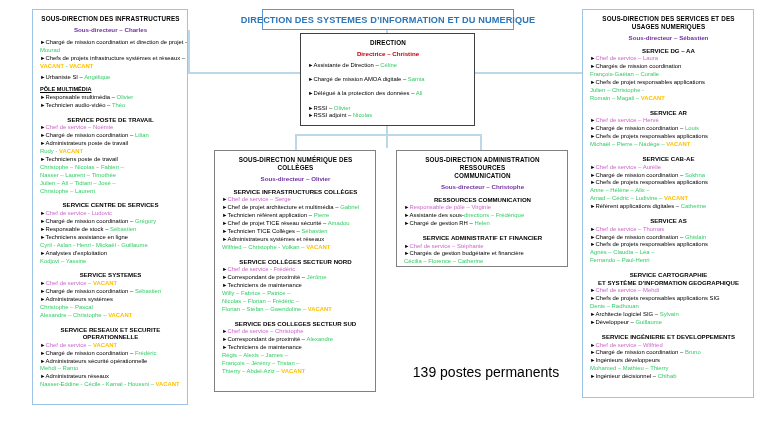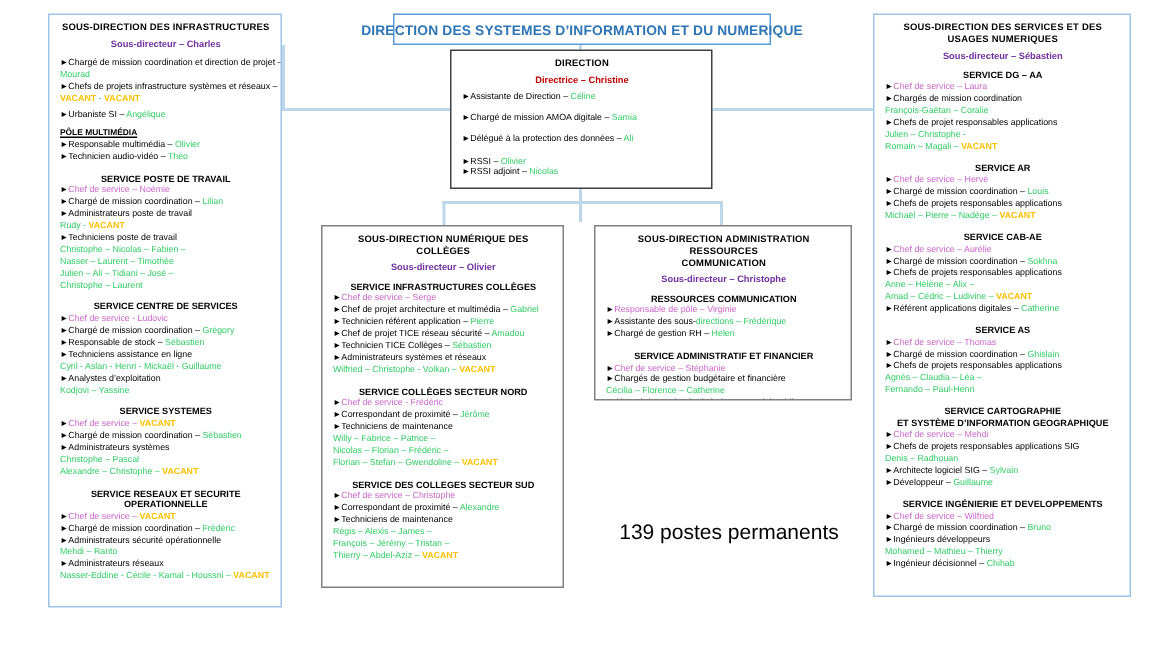--- a/index.html
+++ b/index.html
@@ -74,21 +74,21 @@
   .sp { height: 4px; }
 
   
   .g { color: #33cc66; }         
   .p { color: #cc66cc; }         
   .o { color: #ffc000; font-weight: bold; }  
   .k { color: #000000; }
 
   
   #footer-count {
-    position: absolute; left: 396px; top: 346px; width: 180px;
+    position: absolute; left: 396px; top: 364px; width: 180px;
     text-align: center; font-size: 14px; color: #000000; z-index: 2;
   }
 </style>
 </head>
 <body>
 
 <div id="page">
 
   <div class="conn" style="left:188px; top:30px;  width:2px;  height:44px;"></div>
   <div class="conn" style="left:188px; top:72px;  width:113px;height:2px;"></div>

